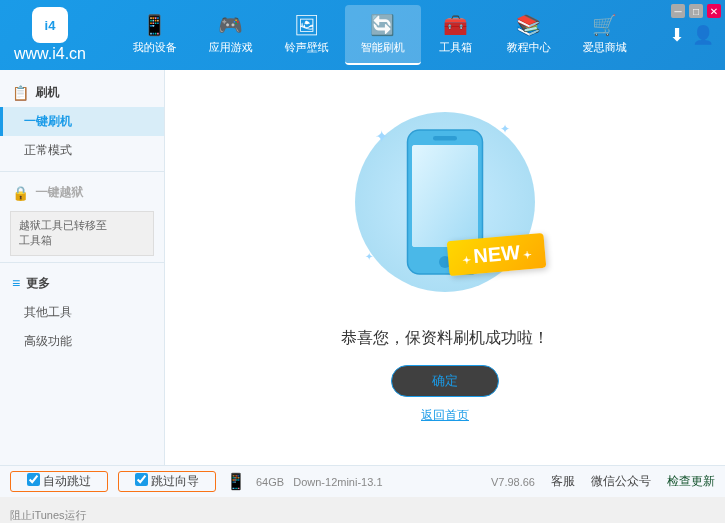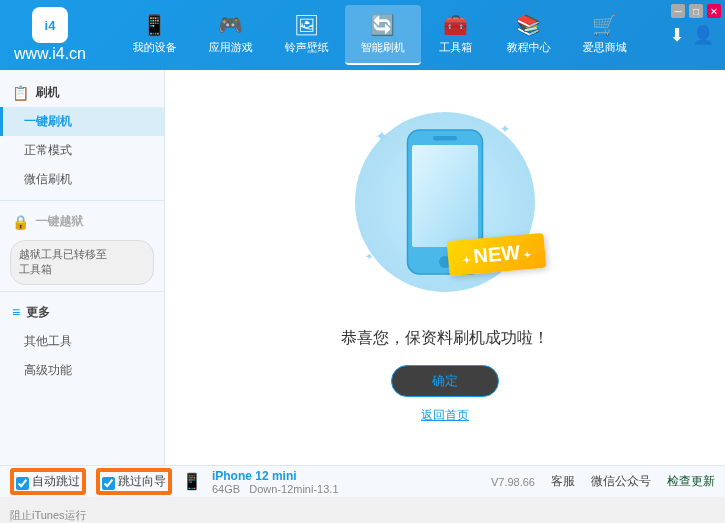--- a/index.html
+++ b/index.html
@@ -39,21 +39,21 @@
     .sidebar { width: 165px; background: #f5f8fc; border-right: 1px solid #dde8f0; padding: 8px 0; overflow-y: auto; flex-shrink: 0; }
     .sidebar-section-header { display: flex; align-items: center; padding: 6px 12px; color: #444; font-size: 12px; font-weight: bold; }
     .sidebar-section-header .s-icon { margin-right: 6px; font-size: 14px; color: #1a9be8; }
     .sidebar-item { padding: 6px 16px 6px 24px; color: #555; cursor: pointer; font-size: 12px; border-radius: 0; }
     .sidebar-item.active { background: #d8edf8; color: #1a9be8; border-left: 3px solid #1a9be8; padding-left: 21px; font-weight: bold; }
     .sidebar-divider { height: 1px; background: #dde8f0; margin: 6px 0; }
 
     .sidebar-section-header.disabled { color: #aaa; }
     .sidebar-section-header.disabled .s-icon { color: #bbb; }
 
-    .jailbreak-notice { margin: 4px 10px; background: #f0f0f0; border: 1px solid #ddd; border-radius: 15px; padding: 6px 8px; font-size: 11px; color: #666; line-height: 1.4; }
+    .jailbreak-notice { margin: 4px 10px; background: #f0f0f0; border: 1px solid #ddd; border-radius: 0; padding: 6px 8px; font-size: 11px; color: #666; line-height: 1.4; }
 
     
     .content { flex: 1; display: flex; flex-direction: column; align-items: center; justify-content: center; background: #fff; position: relative; }
 
     
     .illustration { display: flex; flex-direction: column; align-items: center; margin-bottom: 20px; }
     .phone-circle { width: 180px; height: 180px; background: radial-gradient(circle, #c8ecff 0%, #a0d8f0 100%); border-radius: 50%; display: flex; align-items: center; justify-content: center; position: relative; margin-bottom: 0; }
     .phone-svg { width: 90px; height: 150px; }
     .new-badge { position: absolute; bottom: 20px; right: -10px; background: linear-gradient(135deg, #ffd700, #ffaa00); border-radius: 4px; padding: 6px 14px; color: #fff; font-size: 20px; font-weight: bold; transform: rotate(-5deg); box-shadow: 2px 2px 6px rgba(0,0,0,0.2); }
     .new-badge::before { content: '✦'; font-size: 10px; margin-right: 3px; }
@@ -63,21 +63,21 @@
     .sparkle3 { position: absolute; bottom: 30px; left: 10px; color: #a0d8ff; font-size: 10px; }
 
     .success-text { font-size: 16px; color: #333; margin-top: 16px; margin-bottom: 16px; }
 
     .confirm-btn { background: #404040; border: 1px solid #1a9be8; color: #1a9be8; padding: 6px 40px; border-radius: 20px; cursor: pointer; font-size: 13px; margin-bottom: 10px; }
     .return-link { color: #1a9be8; font-size: 12px; cursor: pointer; text-decoration: underline; }
 
     
     .bottom-bar { height: 32px; background: #f5f8fc; border-top: 1px solid #dde8f0; display: flex; align-items: center; padding: 0 10px; justify-content: space-between; }
     .bottom-left { display: flex; align-items: center; gap: 10px; }
-    .checkbox-item { display: flex; align-items: flex-end; gap: 3px; font-size: 12px; color: #444; cursor: pointer; border: 4px solid #f97316; border-radius: 3px; padding: 1px 2px; }
+    .checkbox-item { display: flex; align-items: flex-start; gap: 3px; font-size: 12px; color: #444; cursor: pointer; border: 1px solid #f97316; border-radius: 3px; padding: 1px 16px; }
     .checkbox-item input { accent-color: #1a9be8; cursor: pointer; }
     .device-info { margin-left: 6px; }
     .device-name { color: #1a9be8; font-weight: bold; font-size: 12px; }
     .device-details { color: #888; font-size: 11px; }
     .device-icon { color: #1a9be8; font-size: 16px; margin-right: 4px; }
     .device-row { display: flex; align-items: center; }
 
     .bottom-right { display: flex; align-items: center; gap: 16px; font-size: 12px; color: #666; }
     .version-text { color: #888; font-size: 11px; }
     .bottom-link { color: #444; cursor: pointer; }
@@ -152,23 +152,20 @@
 
       <div class="sidebar-section-header">
         <span class="s-icon">📋</span>
         <span>刷机</span>
       </div>
       <div class="sidebar-item active">
         <span>一键刷机</span>
       </div>
       <div class="sidebar-item">
         <span>正常模式</span>
-      </div>
-      <div class="sidebar-item">
-        <span>微信刷机</span>
       </div>
 
       <div class="sidebar-divider"></div>
 
       <div class="sidebar-section-header disabled">
         <span class="s-icon">🔒</span>
         <span>一键越狱</span>
       </div>
       <div class="jailbreak-notice">
         <span>越狱工具已转移至<br>工具箱</span>
@@ -229,21 +226,20 @@
         <input type="checkbox" checked="" style="">
         <span>自动跳过</span>
       </label>
       <label class="checkbox-item">
         <input type="checkbox" checked="" style="">
         <span>跳过向导</span>
       </label>
       <div class="device-row">
         <span class="device-icon">📱</span>
         <div class="device-info">
-          <div class="device-name">iPhone 12 mini</div>
           <div class="device-details">
             <span>64GB</span>
             &nbsp;
             <span>Down-12mini-13.1</span>
           </div>
         </div>
       </div>
     </div>
 
     <div class="bottom-right">

